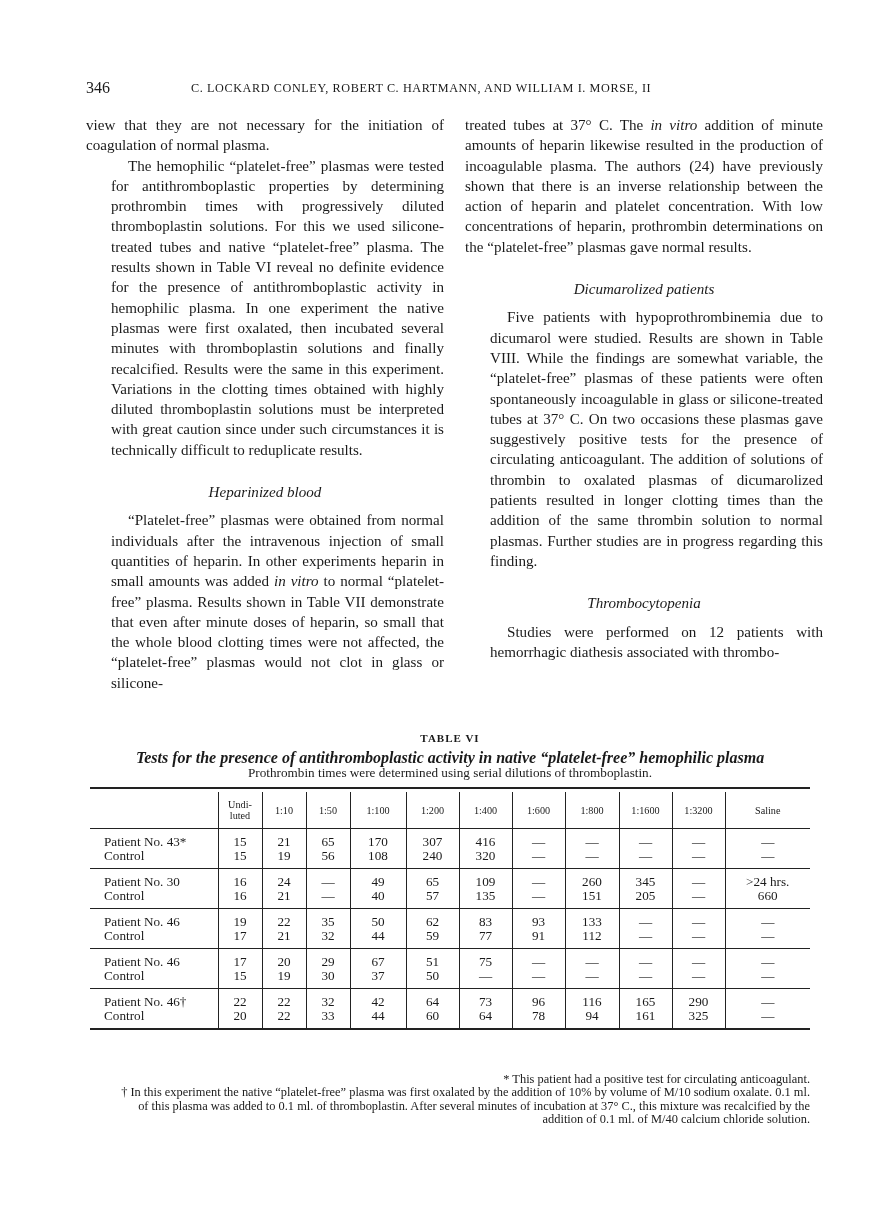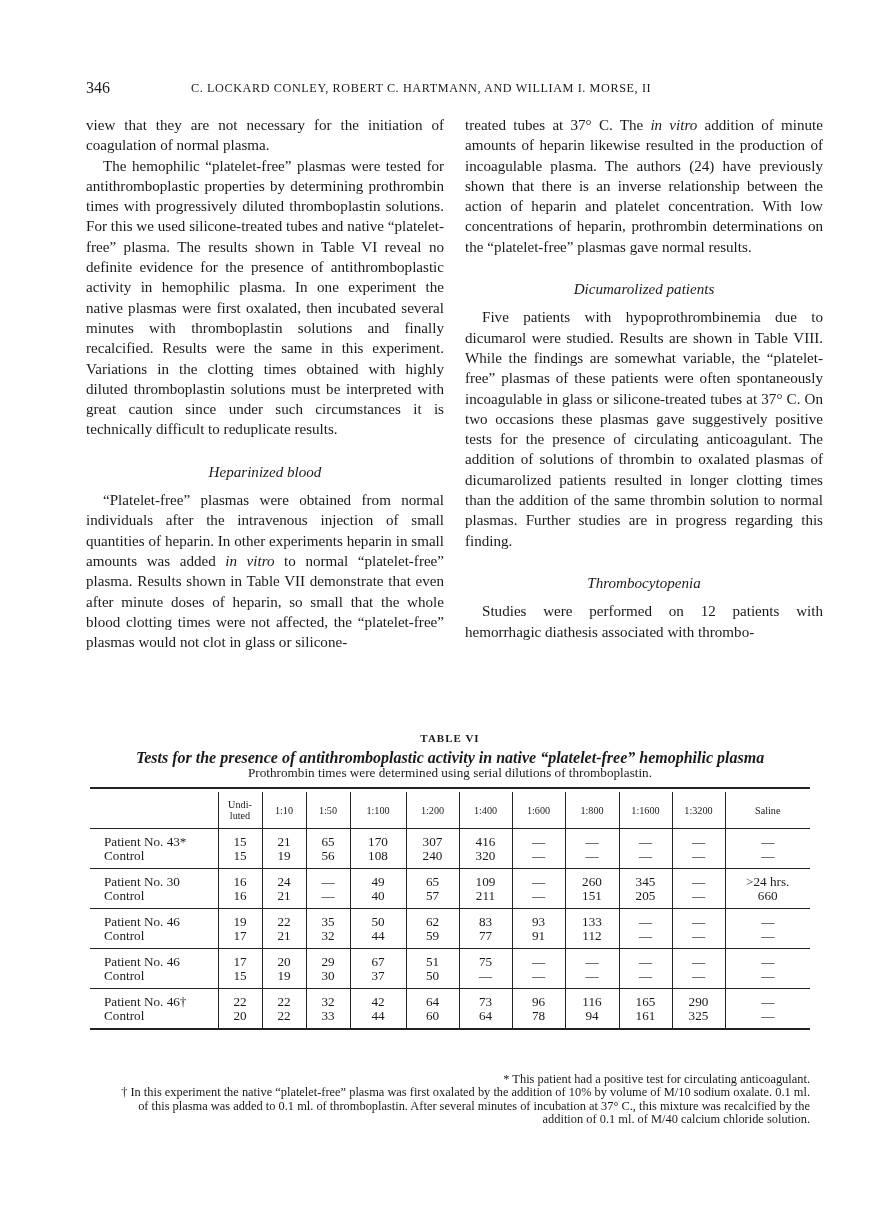--- a/index.html
+++ b/index.html
@@ -5,21 +5,21 @@
   html, body { margin:0; padding:0; background:#fff; }
   body { width:880px; height:1219px; position:relative; overflow:hidden; color:#1a1a1a;
          font-family:"Liberation Serif", "DejaVu Serif", serif; }
   .running-head { position:absolute; top:79px; left:86px; width:720px; height:22px; }
   .page-num { position:absolute; left:0; top:0; font-size:16px; }
   .authors { position:absolute; left:105px; top:2px; font-size:12.2px; letter-spacing:0.6px; }
   .col { position:absolute; top:115px; width:358px; font-size:15.1px; line-height:20.3px; text-align:justify; }
   .col-left { left:86px; }
   .col-right { left:465px; }
   .col p { margin:0; }
-  .col p.indent { text-indent:17px; }
+  .col p.indent { text-indent:17px;margin-left:25px; }
   .col .heading { text-align:center; font-style:italic; margin:22px 0 8px 0; }
   .caption { position:absolute; left:90px; width:720px; text-align:center; }
   .table-label { top:732px; font-size:11px; font-weight:bold; letter-spacing:1px;font-family:Liberation Serif, serif; }
   .table-title { top:749px; font-size:16px; font-style:italic; font-weight:bold; }
   .table-sub { top:765px; font-size:13.2px; }
   table.data { position:absolute; left:90px; top:787px; width:720px; border-collapse:collapse; font-size:13px; }
   table.data td { padding:0; text-align:center; vertical-align:middle; }
   table.data .top-rule td { border-top:2.5px solid #222; height:3px; }
   .hdr-span { font-size:10.5px; height:36px; border-left:1.5px solid #222; border-bottom:1.5px solid #222; }
   .col-hdr { font-size:10.2px; height:36px; border-left:1.5px solid #222; border-bottom:1.5px solid #222; line-height:11px; }
@@ -168,21 +168,21 @@
         <td class="cell">
           <span class="line">49</span>
           <span class="line">40</span>
         </td>
         <td class="cell">
           <span class="line">65</span>
           <span class="line">57</span>
         </td>
         <td class="cell">
           <span class="line">109</span>
-          <span class="line">211</span>
+          <span class="line">135</span>
         </td>
         <td class="cell">
           <span class="line">—</span>
           <span class="line">—</span>
         </td>
         <td class="cell">
           <span class="line">260</span>
           <span class="line">151</span>
         </td>
         <td class="cell">

